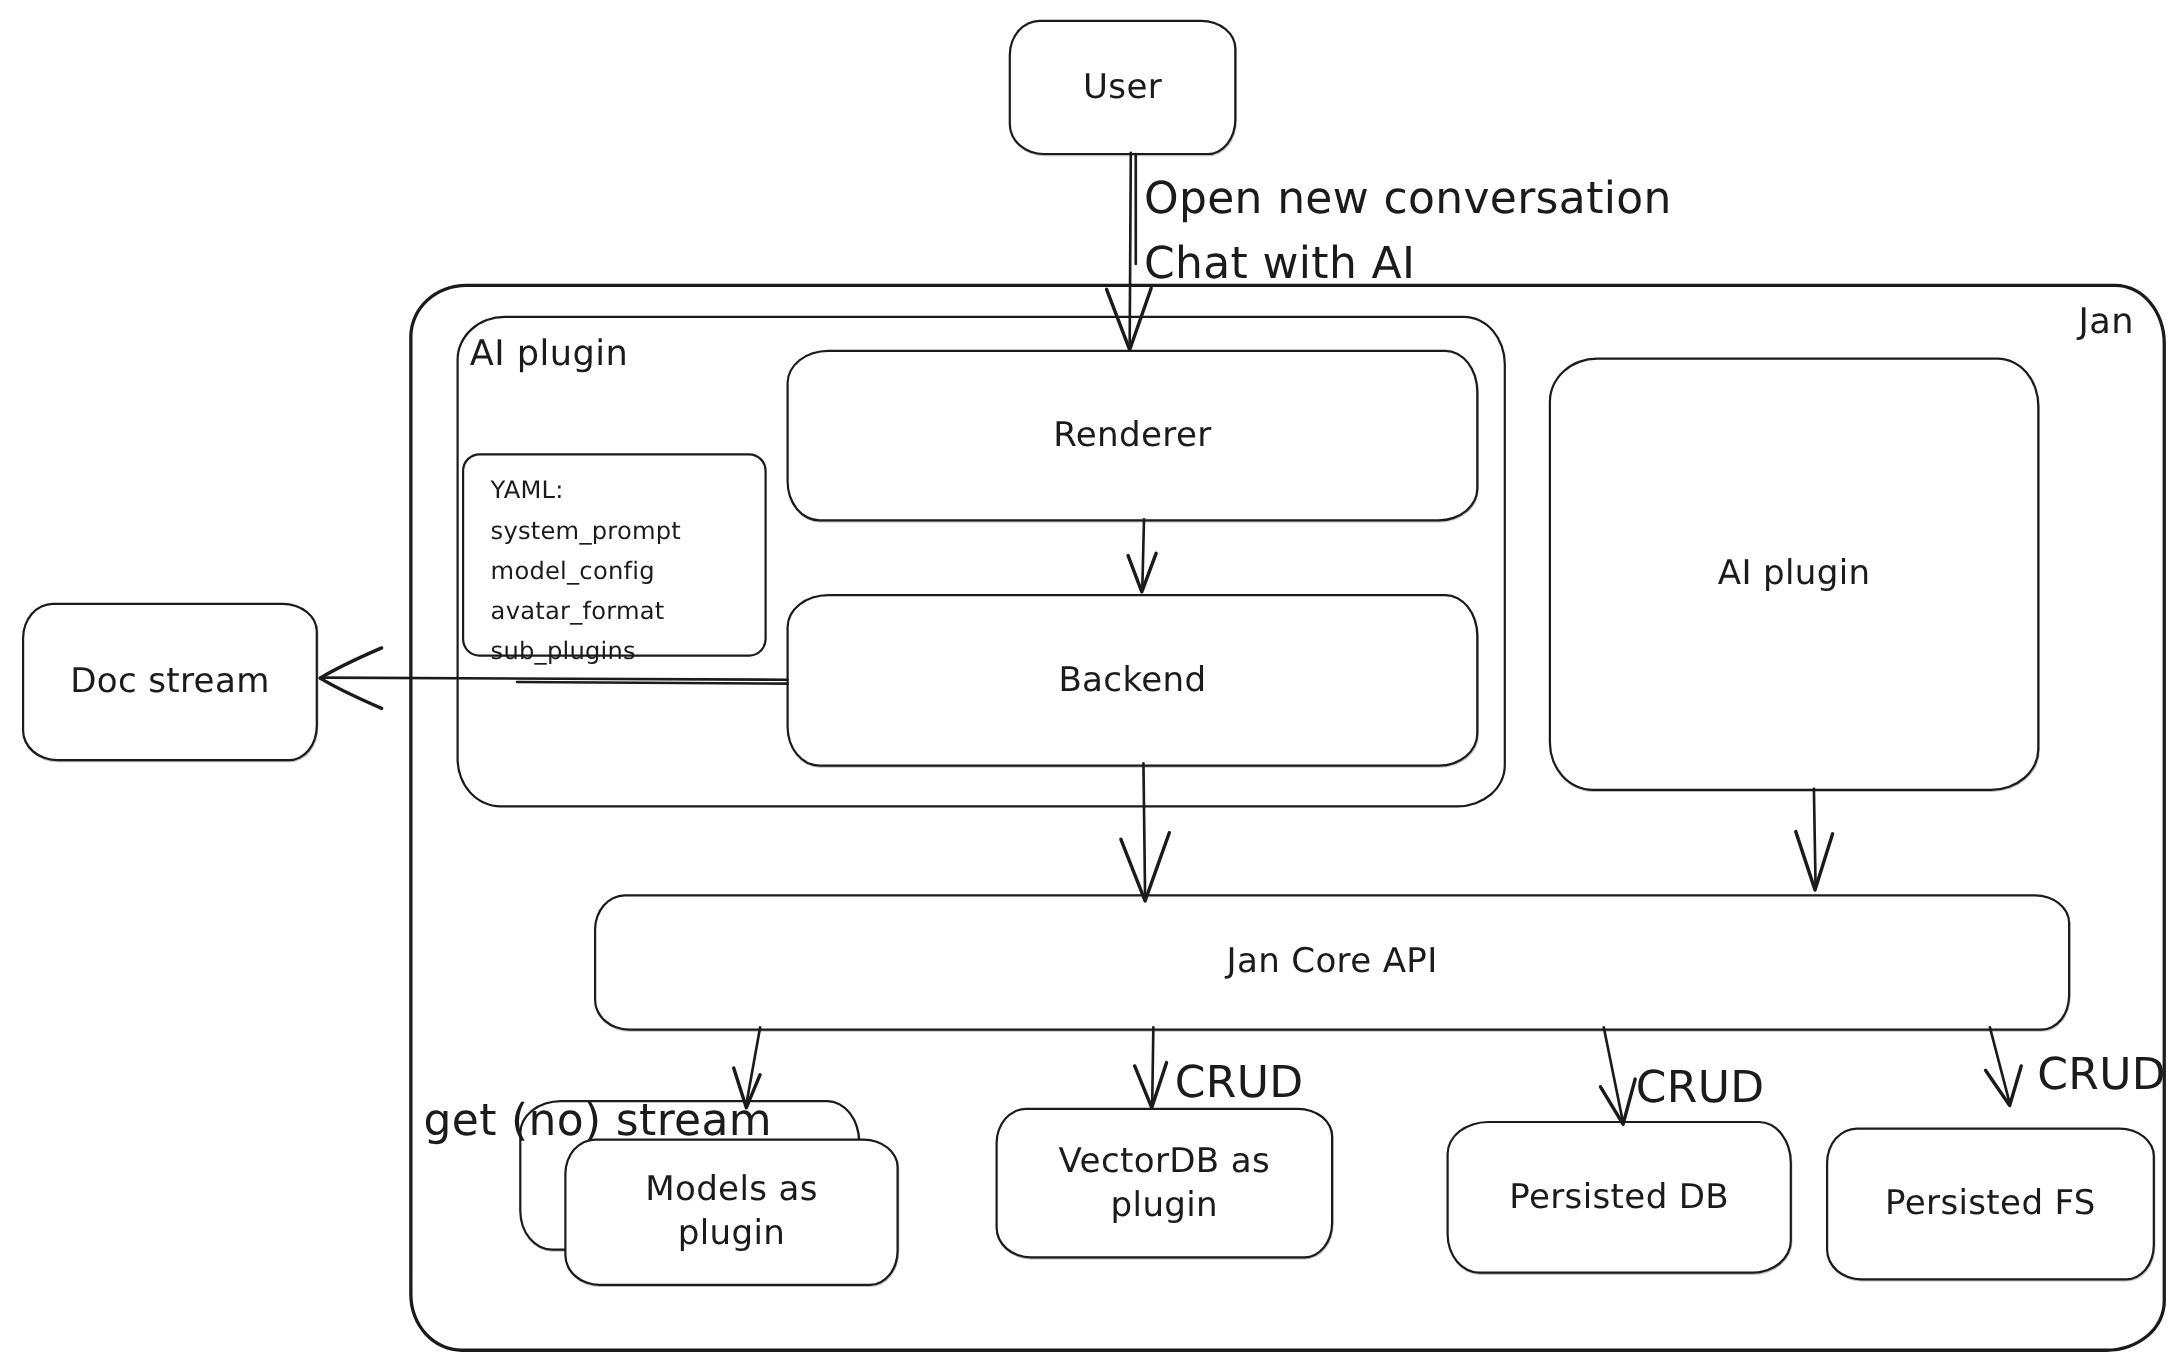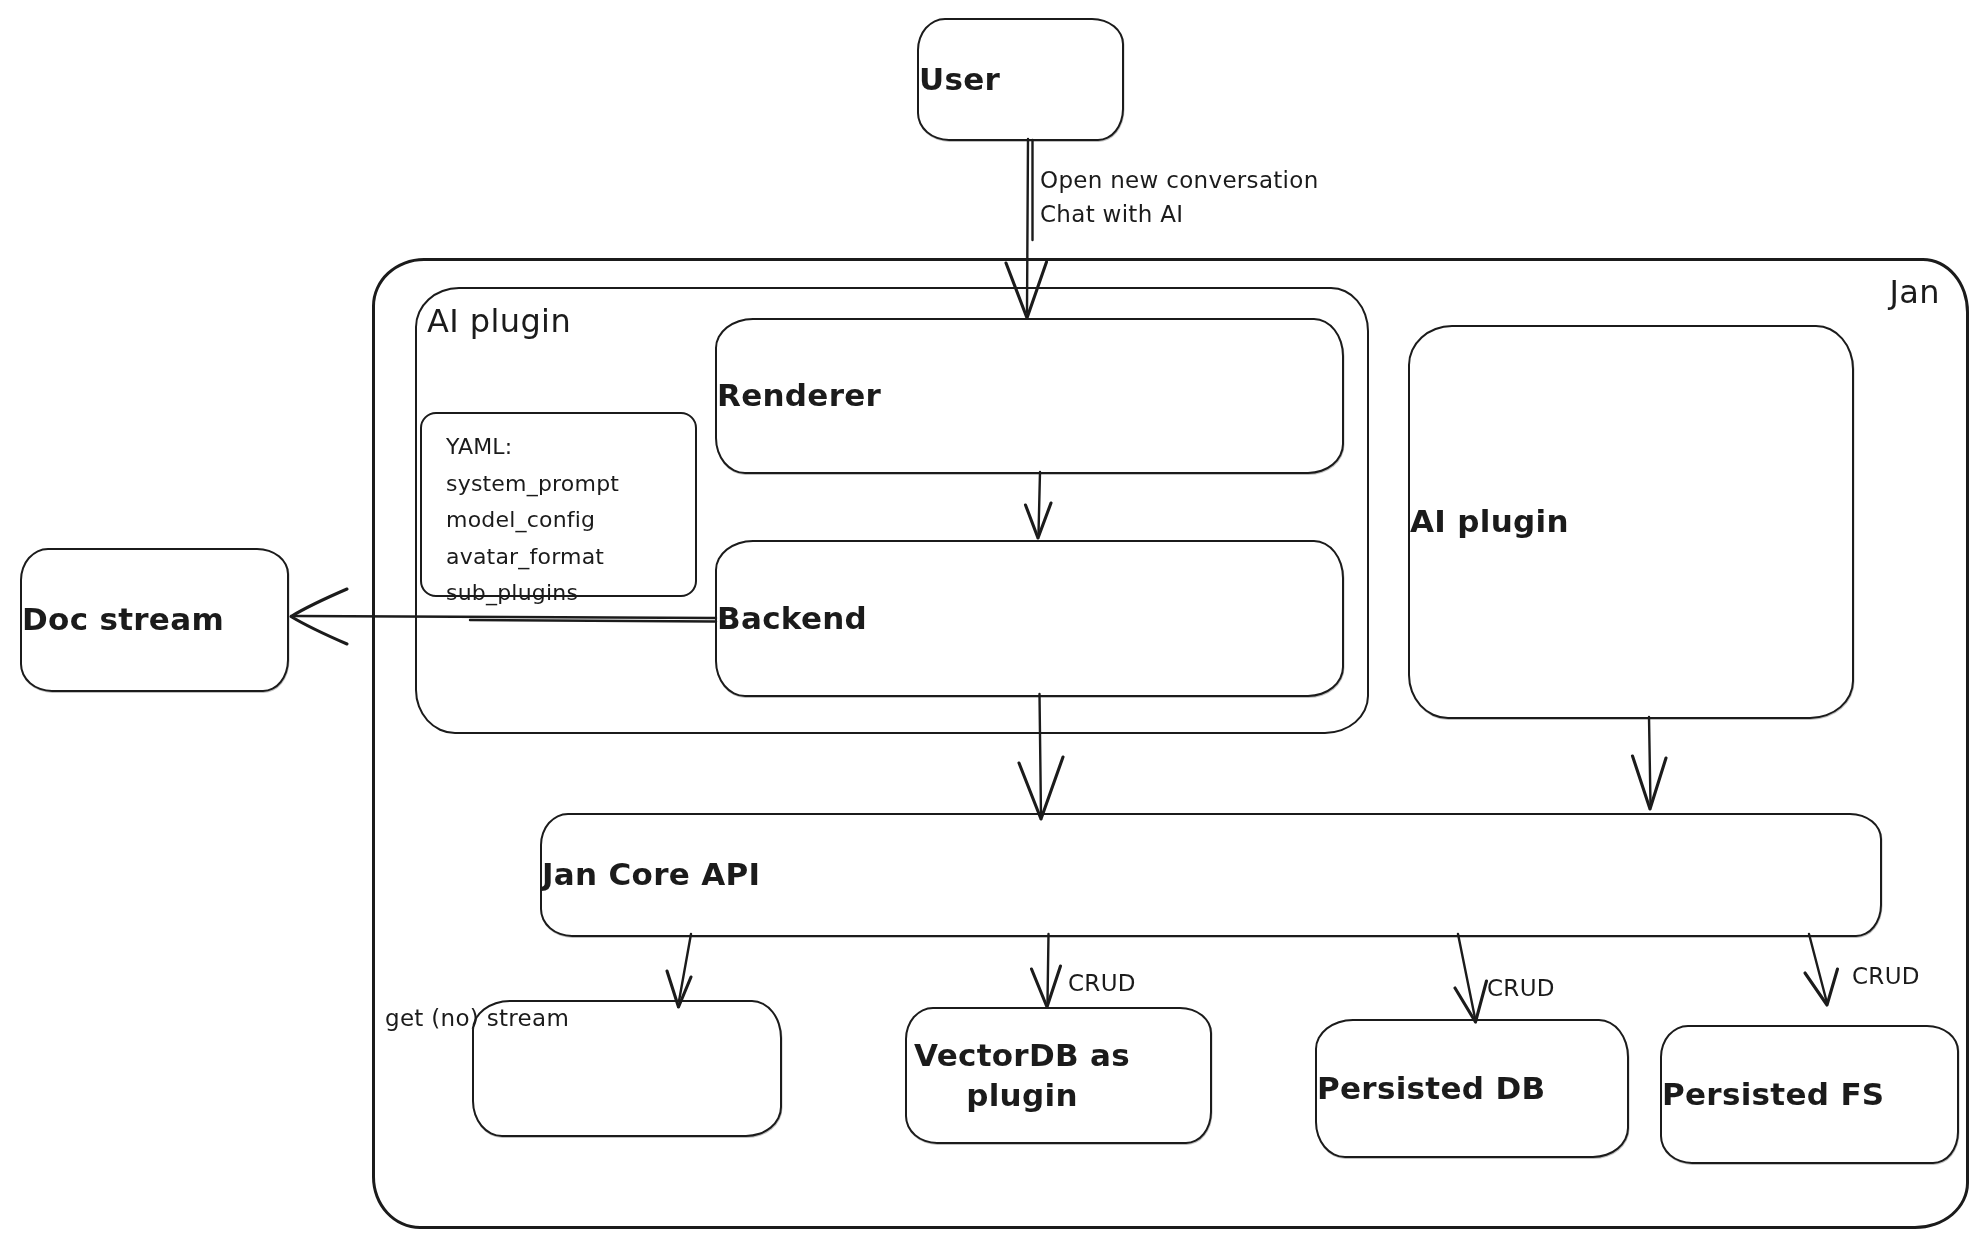--- a/index.html
+++ b/index.html
@@ -3,41 +3,41 @@
 <meta charset="utf-8">
 <style>
   html,body{margin:0;padding:0;background:#ffffff;}
   body{font-family:"DejaVu Sans","Liberation Sans",sans-serif;color:var(--ink,#1b1b1b);}
   .canvas{position:relative;width:1981px;height:1246px;background:var(--bg,#ffffff);overflow:hidden;}
 
   
   .frame{position:absolute;border:3px solid var(--ink,#1b1b1b);background:transparent;z-index:1;}
   
   .node{position:absolute;border:2.6px solid var(--ink,#1b1b1b);background:#fff;display:flex;
-        align-items:center;justify-content:flex-start;text-align:center;z-index:2;
-        box-shadow:0.5px 1px 0 0 rgba(27,27,27,.28);font-weight:bold;}
+        align-items:center;justify-content:center;text-align:center;z-index:2;
+        box-shadow:0.5px 1px 0 0 rgba(27,27,27,.28);}
   .ghost{background:#fff;}
   .nlabel{font-size:31px;line-height:1.28;letter-spacing:.3px;}
   .w210{max-width:210px;display:inline-block;}
   .w230{max-width:230px;display:inline-block;}
 
   
   .rA{border-radius:28px 32px 26px 32px / 32px 26px 32px 28px;}
   .rB{border-radius:38px 30px 36px 30px / 30px 38px 30px 36px;}
   .rC{border-radius:44px 38px 44px 40px / 40px 44px 38px 44px;}
   .rD{border-radius:52px 46px 54px 48px / 48px 54px 46px 52px;}
 
   .note{position:absolute;border:2.4px solid var(--ink,#1b1b1b);background:#fff;z-index:2;
         border-radius:40px 34px 38px 36px / 36px 38px 34px 40px;
         padding:15px 22px 10px 24px;font-size:22px;line-height:1.66;letter-spacing:.2px;}
   .note div{white-space:nowrap;}
 
   .corner-label{position:absolute;font-size:32px;letter-spacing:.4px;z-index:3;}
-  .edge-label{position:absolute;font-size:23px;line-height:1.47;letter-spacing:.3px;
-              white-space:pre-line;z-index:6;margin-top:12px;}
+  .edge-label{position:absolute;font-size:40px;line-height:1.47;letter-spacing:.3px;
+              white-space:pre-line;z-index:6;}
 
   svg.connectors{position:absolute;left:0;top:0;z-index:5;pointer-events:none;}
   svg.connectors path{stroke:var(--ink,#1b1b1b);fill:none;stroke-linecap:round;}
   svg.connectors path.shaft{stroke-width:2.4;}
   svg.connectors path.head{stroke-width:3.1;}
 </style>
 </head>
 <body>
 
 <div class="canvas">
@@ -76,20 +76,23 @@
 
   <div class="node rC" style="left:1408px;top:325px;width:442px;height:390px;">
     <span class="nlabel">AI plugin</span>
   </div>
 
   <div class="node rA" style="left:540px;top:813px;width:1338px;height:120px;">
     <span class="nlabel">Jan Core API</span>
   </div>
 
   <div class="node rB ghost" style="left:472px;top:1000px;width:306px;height:133px;"></div>
+  <div class="node rA" style="left:513px;top:1035px;width:300px;height:130px;">
+    <span class="nlabel w210">Models as plugin</span>
+  </div>
 
   <div class="node rA" style="left:905px;top:1007px;width:303px;height:133px;">
     <span class="nlabel w230">VectorDB as plugin</span>
   </div>
 
   <div class="node rB" style="left:1315px;top:1019px;width:310px;height:135px;">
     <span class="nlabel">Persisted DB</span>
   </div>
 
   <div class="node rA" style="left:1660px;top:1025px;width:295px;height:135px;">

